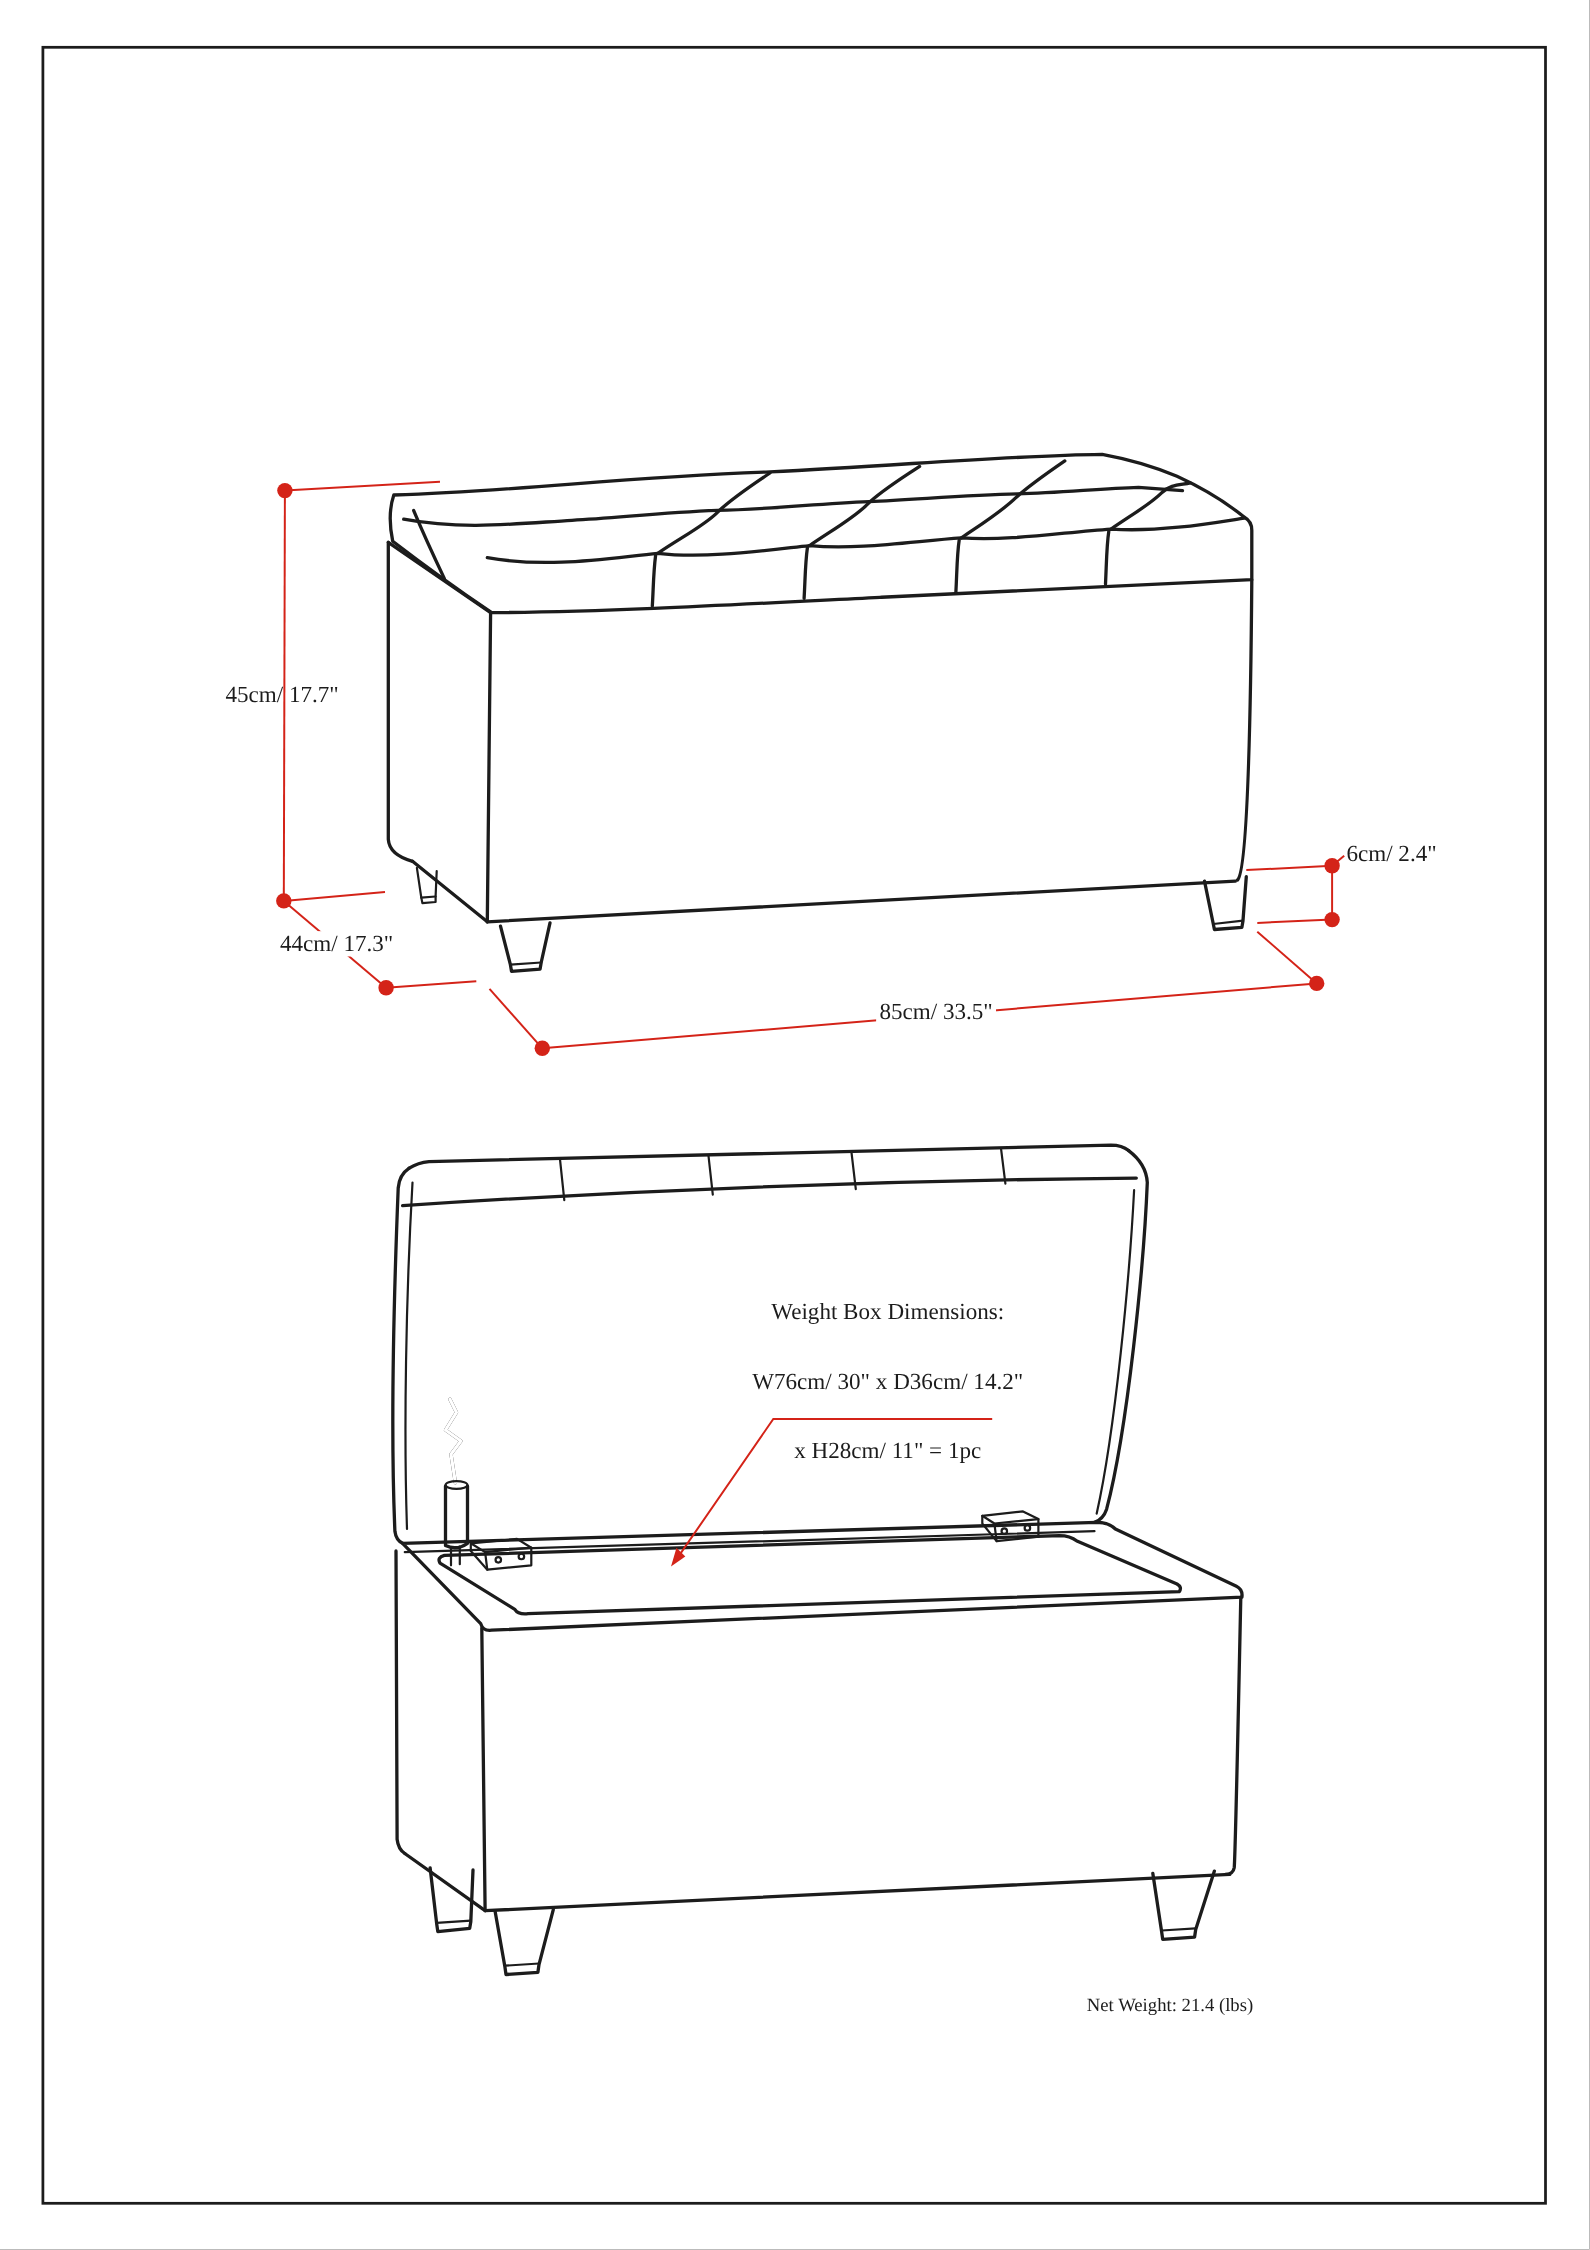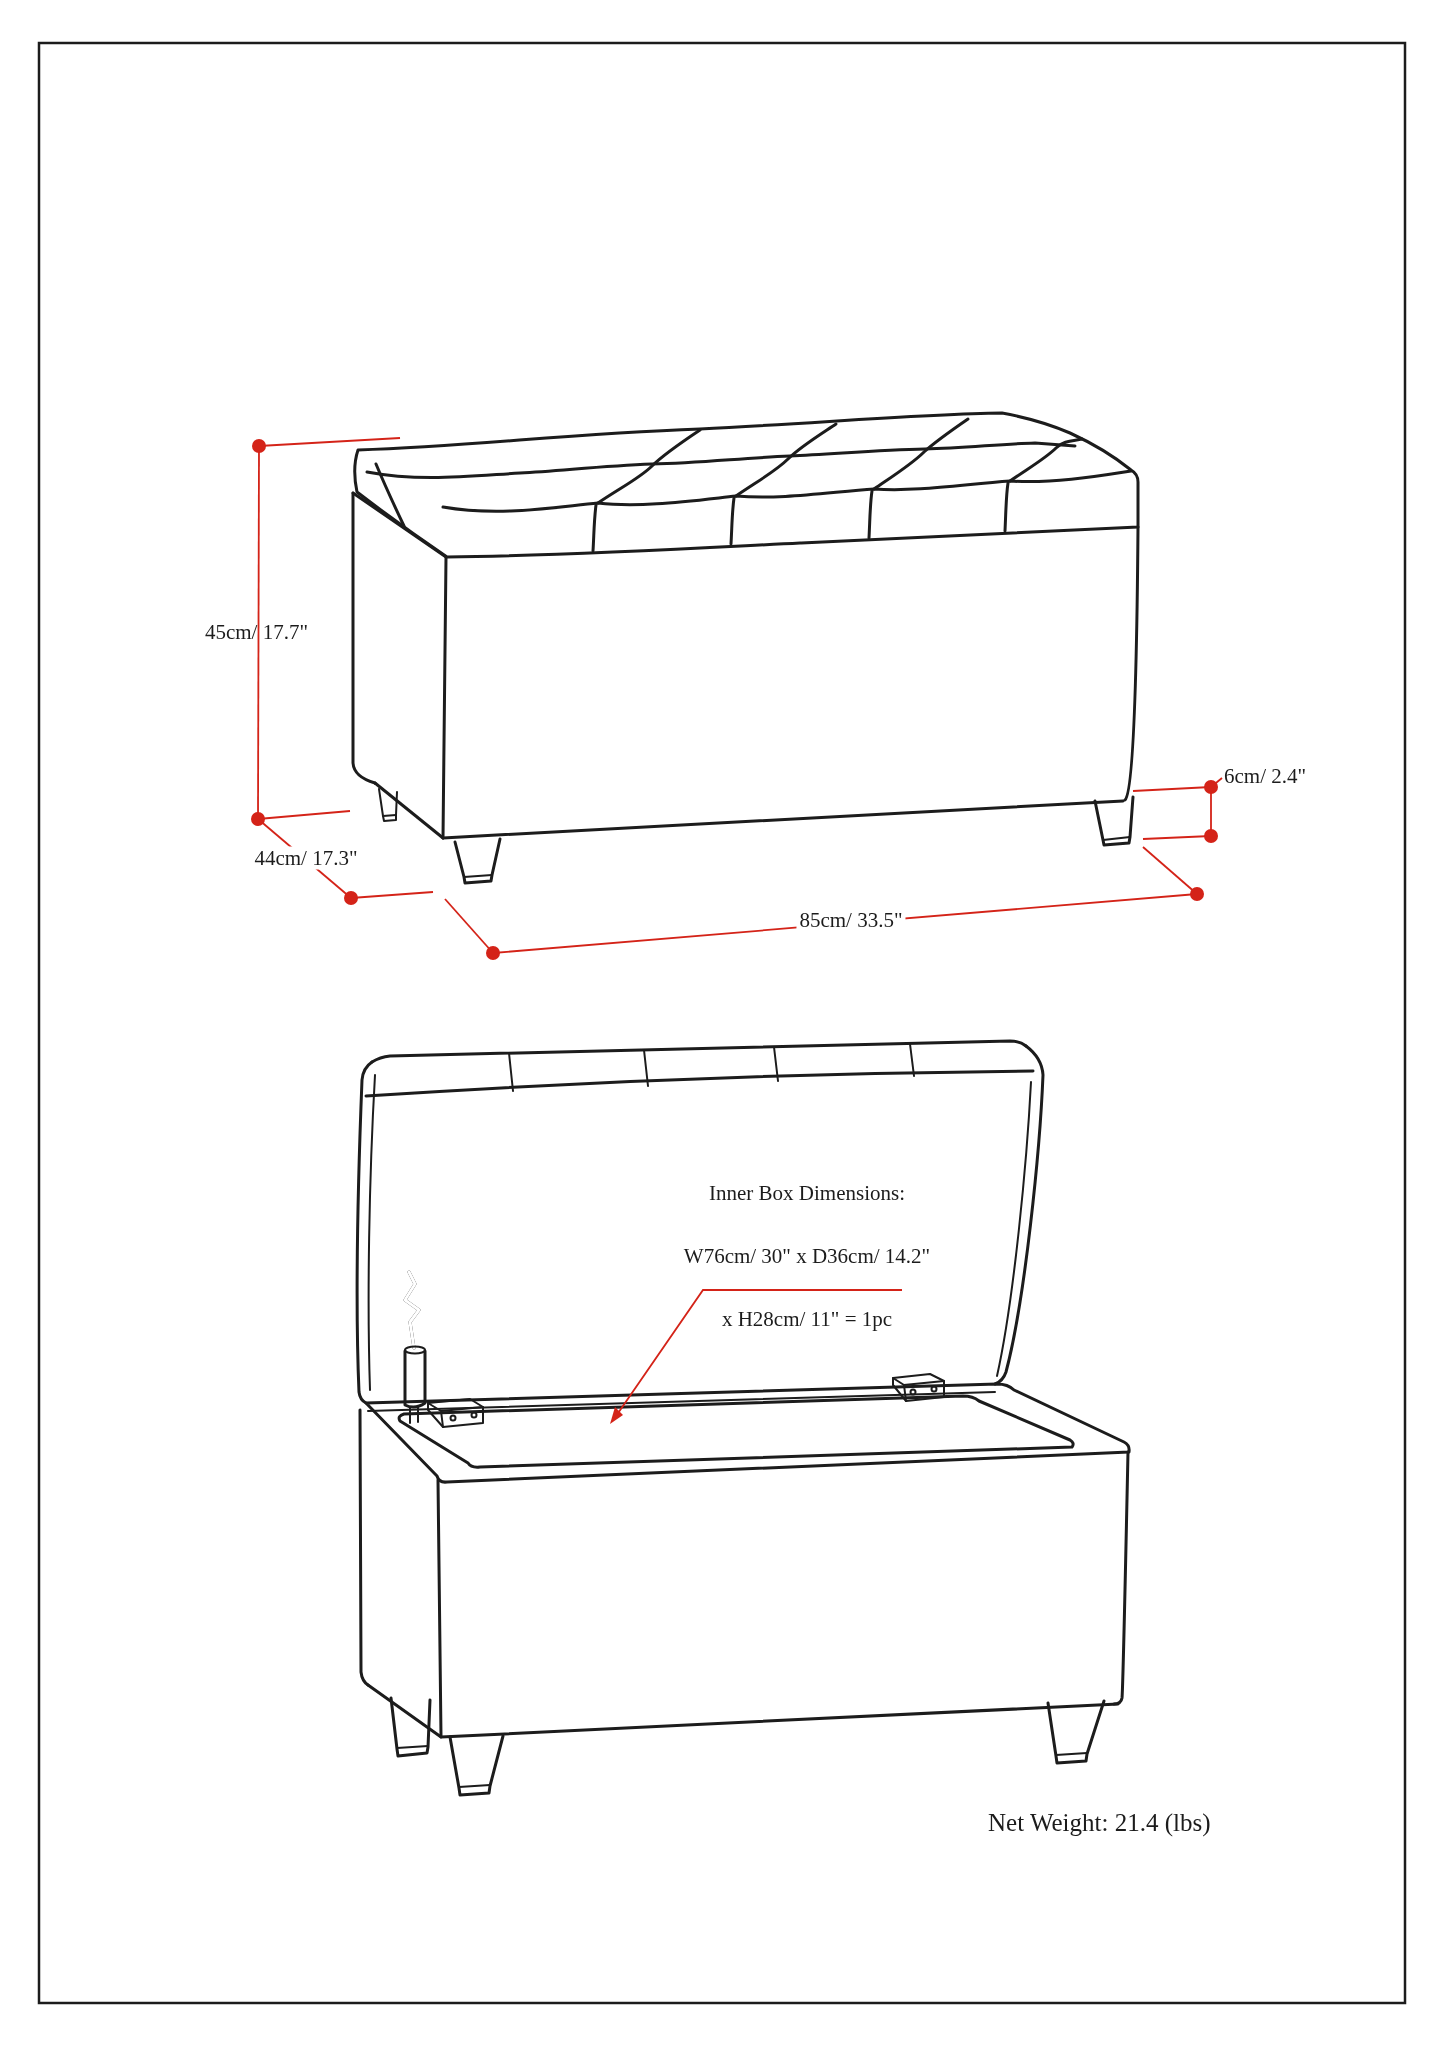--- a/index.html
+++ b/index.html
@@ -17,21 +17,21 @@
   .white-core{stroke:#fff;stroke-width:3;fill:none;stroke-linecap:round;stroke-linejoin:round;}
   .red{stroke:var(--dimension-red,#d42318);stroke-width:1.8;fill:none;}
   .red-fill{fill:var(--dimension-red,#d42318);stroke:none;}
   .border-rect{stroke:var(--ink,#1c1c1c);stroke-width:2.5;fill:none;}
   .label{position:absolute;font-size:21px;white-space:pre;line-height:23px;}
   .lbl-height{left:308px;top:632px;transform:translate(-100%,-50%);}
   .lbl-depth{left:306px;top:858px;transform:translate(-50%,-50%);background:#fff;padding:0 3px;}
   .lbl-width{left:851px;top:920px;transform:translate(-50%,-50%);background:#fff;padding:0 3px;}
   .lbl-leg{left:1224px;top:776px;transform:translate(0,-50%);}
   .lbl-innerbox{left:807px;top:1256px;transform:translate(-50%,-50%);text-align:center;font-size:21px;line-height:21px;width:max-content;}
-  .lbl-netweight{left:988px;top:1811px;font-size:25px;white-space:pre;}
+  .lbl-netweight{left:988px;top:1811px;font-size:17px;white-space:pre;}
 </style>
 </head>
 <body>
 
 <div id="page">
 
   <svg width="1445" height="2045" viewBox="0 0 1445 2045">
 
     <rect class="border-rect" x="39" y="43" width="1366" height="1960"></rect>
 
@@ -164,20 +164,20 @@
       </g>
     </g>
   </svg>
 
   <div class="label lbl-height">45cm/ 17.7"</div>
   <div class="label lbl-depth">44cm/ 17.3"</div>
   <div class="label lbl-width">85cm/ 33.5"</div>
   <div class="label lbl-leg">6cm/ 2.4"</div>
 
   <div class="label lbl-innerbox">
-    <div>Inner Box Dimensions:</div>
+    <div>Weight Box Dimensions:</div>
     <div>W76cm/ 30" x D36cm/ 14.2"</div>
     <div>x H28cm/ 11" = 1pc</div>
   </div>
 
   <div class="label lbl-netweight">Net Weight: 21.4 (lbs)</div>
 
 </div>
 
 </body></html>

